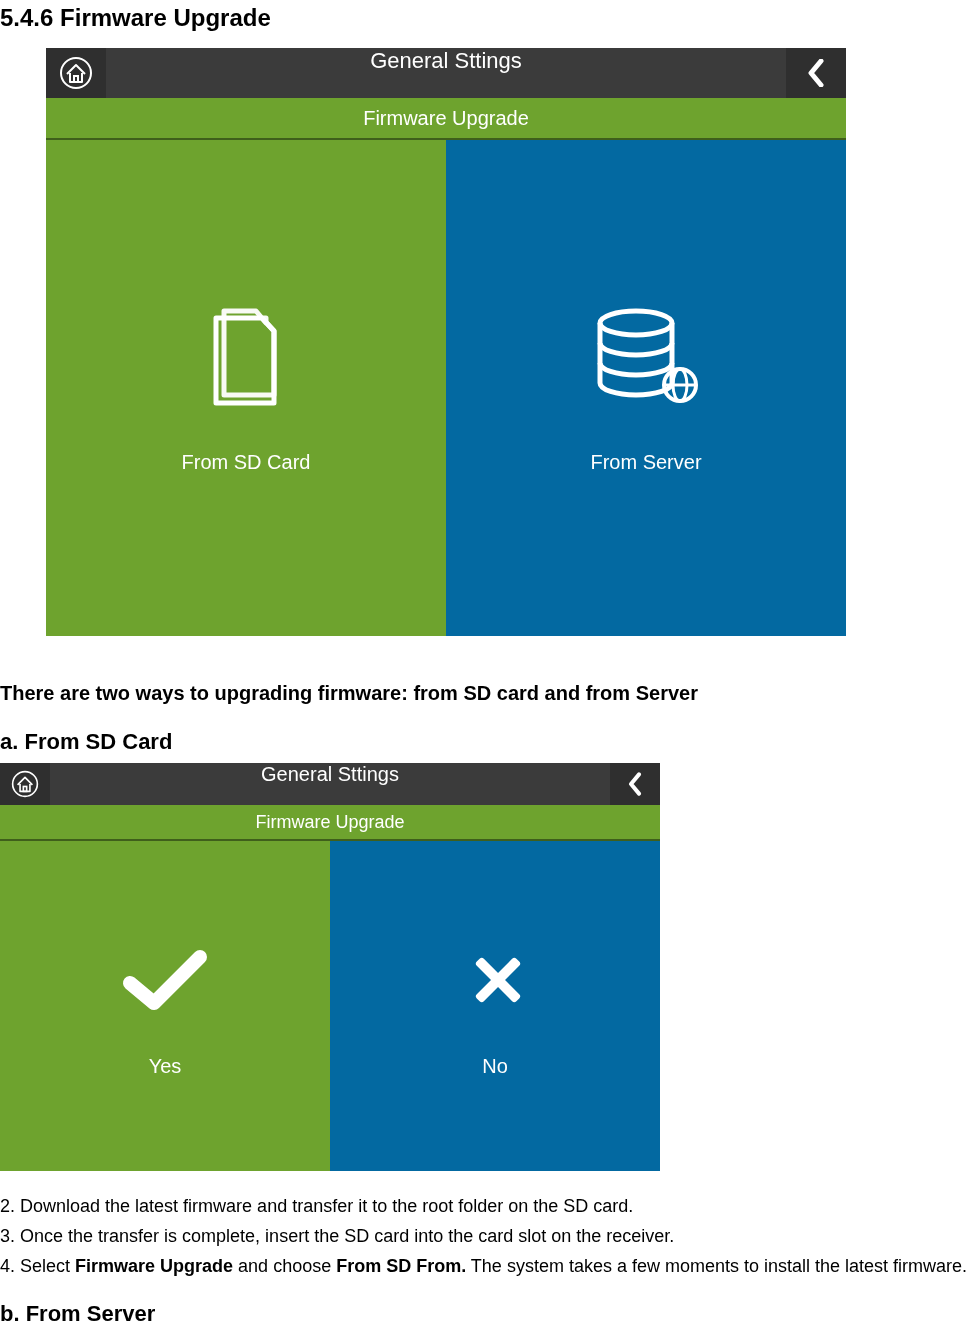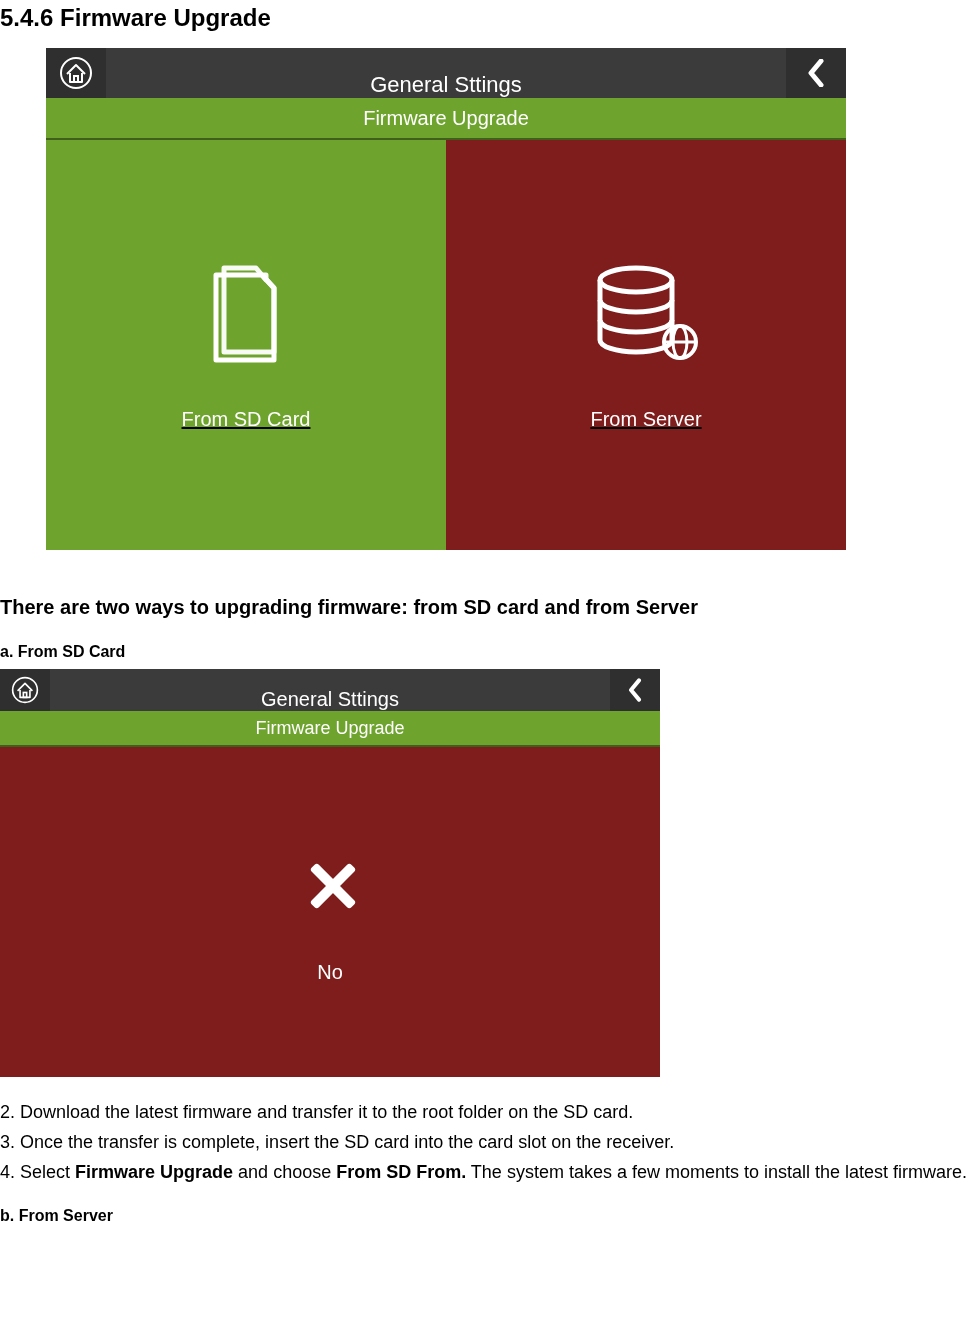--- a/index.html
+++ b/index.html
@@ -16,21 +16,21 @@
     font-weight: bold;
     margin: 4px 0 16px 0;
   }
   .screenshot {
     background: #000;
     margin: 0 0 18px 46px;
     display: inline-block;
   }
   .screenshot .topbar {
     display: flex;
-    align-items: flex-end;
+    align-items: flex-start;
     background: #3b3b3b;
     height: 50px;
     color: #fff;
     font-family: Tahoma, Arial, sans-serif;
     font-size: 22px;
   }
   .topbar .home-slot,
   .topbar .back-slot {
     width: 60px;
     height: 100%;
@@ -72,42 +72,42 @@
   }
   .tile .tile-icon {
     display:flex;
     align-items:center;
     justify-content:center;
   }
   .tile .tile-label {
     margin-top: 38px;
   }
   .tile-green { background: #6ea32e; }
-  .tile-dark  { background: #7f1d1d; }
+  .tile-dark  { background: #0369a1; }
 
   
   .ss-lg { width: 800px; }
-  .ss-lg .tile-row { height: 410px; text-decoration: underline; }
+  .ss-lg .tile-row { height: 496px; }
   .ss-lg .tile .tile-icon { height: 110px; }
   .ss-sm { width: 660px; }
   .ss-sm .tile-row { height: 330px; }
   .ss-sm .tile .tile-icon { height: 90px; }
   .ss-sm .tile .tile-label { margin-top: 30px; }
   .ss-sm .topbar { height: 42px; font-size: 20px; }
   .ss-sm .topbar .home-slot, .ss-sm .topbar .back-slot { width:50px; }
   .ss-sm .subbar { height: 34px; line-height:34px; font-size:18px; }
 
   p.intro {
     font-weight: bold;
     font-size: 20px;
     margin: 28px 0 24px 0;
   }
   p.subhead {
     font-weight: bold;
-    font-size: 16px;
+    font-size: 22px;
     margin: 10px 0 8px 0;
   }
   .steps p {
     margin: 4px 0;
     line-height: 1.45;
   }
   .steps strong { font-weight: bold; }
 
   
   .cross {
@@ -209,20 +209,28 @@
     <div class="back-slot">
       <span class="back-icon">
         <svg width="16" height="24" viewBox="0 0 20 28">
             <path d="M15 2 L5 14 L15 26" fill="none" stroke="#fff" stroke-width="5" stroke-linecap="round" stroke-linejoin="round"></path>
           </svg>
       </span>
     </div>
   </div>
   <div class="subbar">Firmware Upgrade</div>
   <div class="tile-row">
+    <div class="tile tile-green">
+      <div class="tile-icon">
+        <svg width="90" height="70" viewBox="0 0 90 70">
+            <path d="M10 38 L34 58 L80 12" fill="none" stroke="#fff" stroke-width="14" stroke-linecap="round" stroke-linejoin="round"></path>
+          </svg>
+      </div>
+      <div class="tile-label">Yes</div>
+    </div>
     <div class="tile tile-dark">
       <div class="tile-icon">
         <div class="cross"></div>
       </div>
       <div class="tile-label">No</div>
     </div>
   </div>
 </div>
 
 <div class="steps">

